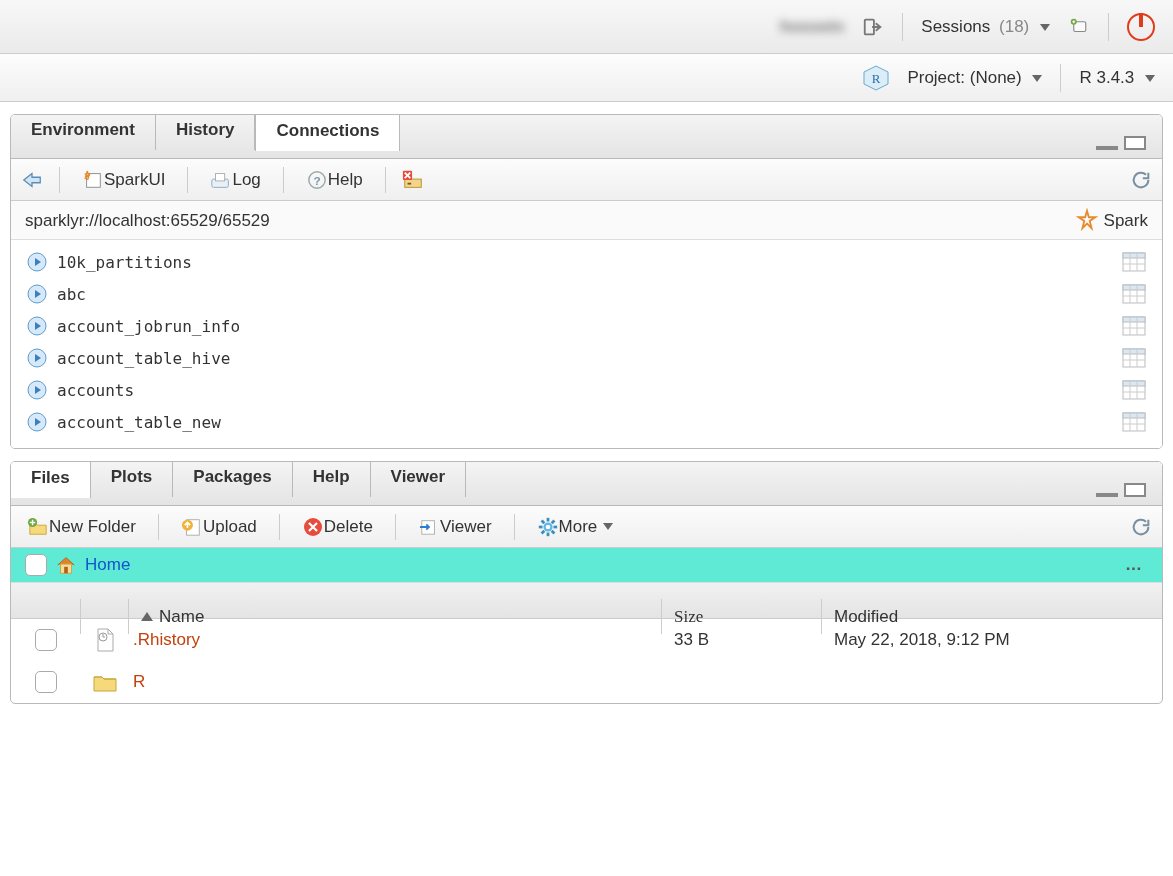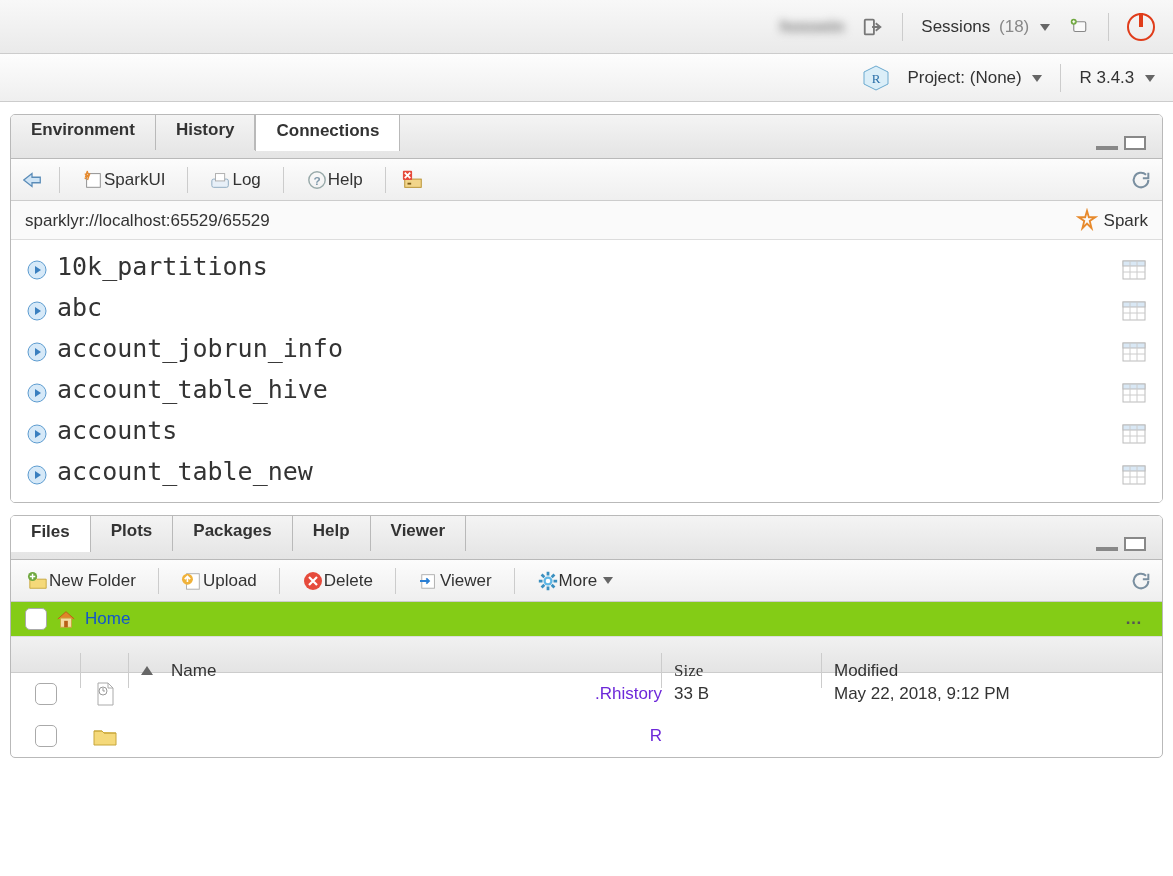--- a/index.html
+++ b/index.html
@@ -130,57 +130,57 @@
     display: flex;
     align-items: flex-end;
   }
   .conn-url .push { margin-left: auto; }
   .dblist { background: #fff; padding: 6px 0 10px 0; }
   .dbrow {
     display: flex;
     align-items: center;
     padding: 6px 16px;
     font-family: "Lucida Console", Monaco, monospace;
-    font-size: 25px;
+    font-size: 16px;
     color: #333;
   }
   .dbrow .disc {
     width:20px; height:20px; margin-right:10px;
   }
   .dbrow .push { margin-left:auto; }
   .gridic { width:24px; height:20px; }
   
   .pathrow {
-    background: #84cc16;
+    background: #5eead4;
     border-bottom: 1px solid #ddd;
     padding: 6px 14px;
     display: flex;
     align-items: center;
     gap: 8px;
   }
   .checkbox {
     width:22px; height:22px; border:1px solid #aaa; border-radius:5px;
     background:#fff;
   }
   .breadcrumb-link { color:#1255cc; }
   .ellips { margin-left:auto; color:#555; font-weight:bold; padding-right:6px; }
   .fileheader {
     display:flex; background: linear-gradient(#f1f1f1,#e4e4e4);
     border-bottom:1px solid #ccc; height:36px; align-items:center;
   }
-  .fh { padding:0 12px; border-right:1px solid #ccc; height:100%; display:flex; align-items:center; gap:18px;margin-top:32px; }
+  .fh { padding:0 12px; border-right:1px solid #ccc; height:100%; display:flex; align-items:center; gap:6px;margin-top:32px; }
   .fh.name { flex:1; }
   .fh.size { width:160px;font-family:Liberation Serif, serif; }
   .fh.mod { width:340px; border-right:none; }
   .filerow {
     display:flex; align-items:center; padding:6px 0; height:42px;
   }
   .fr-cb { width:70px; display:flex; justify-content:center; }
   .fr-icon { width:48px; display:flex; justify-content:center; }
-  .fr-name { flex:1; color:#6d28d9; padding-left:4px;text-align:right; }
+  .fr-name { flex:1; color:#c2410c; padding-left:4px; }
   .fr-size { width:160px; padding-left:12px; }
   .fr-mod { width:340px; padding-left:12px; }
   .tri-up {
     width:0; height:0;
     border-left:6px solid transparent;
     border-right:6px solid transparent;
     border-bottom:9px solid #666;
   }
   .fh.cb { width:70px; }
   .fh.icon { width:48px; }

